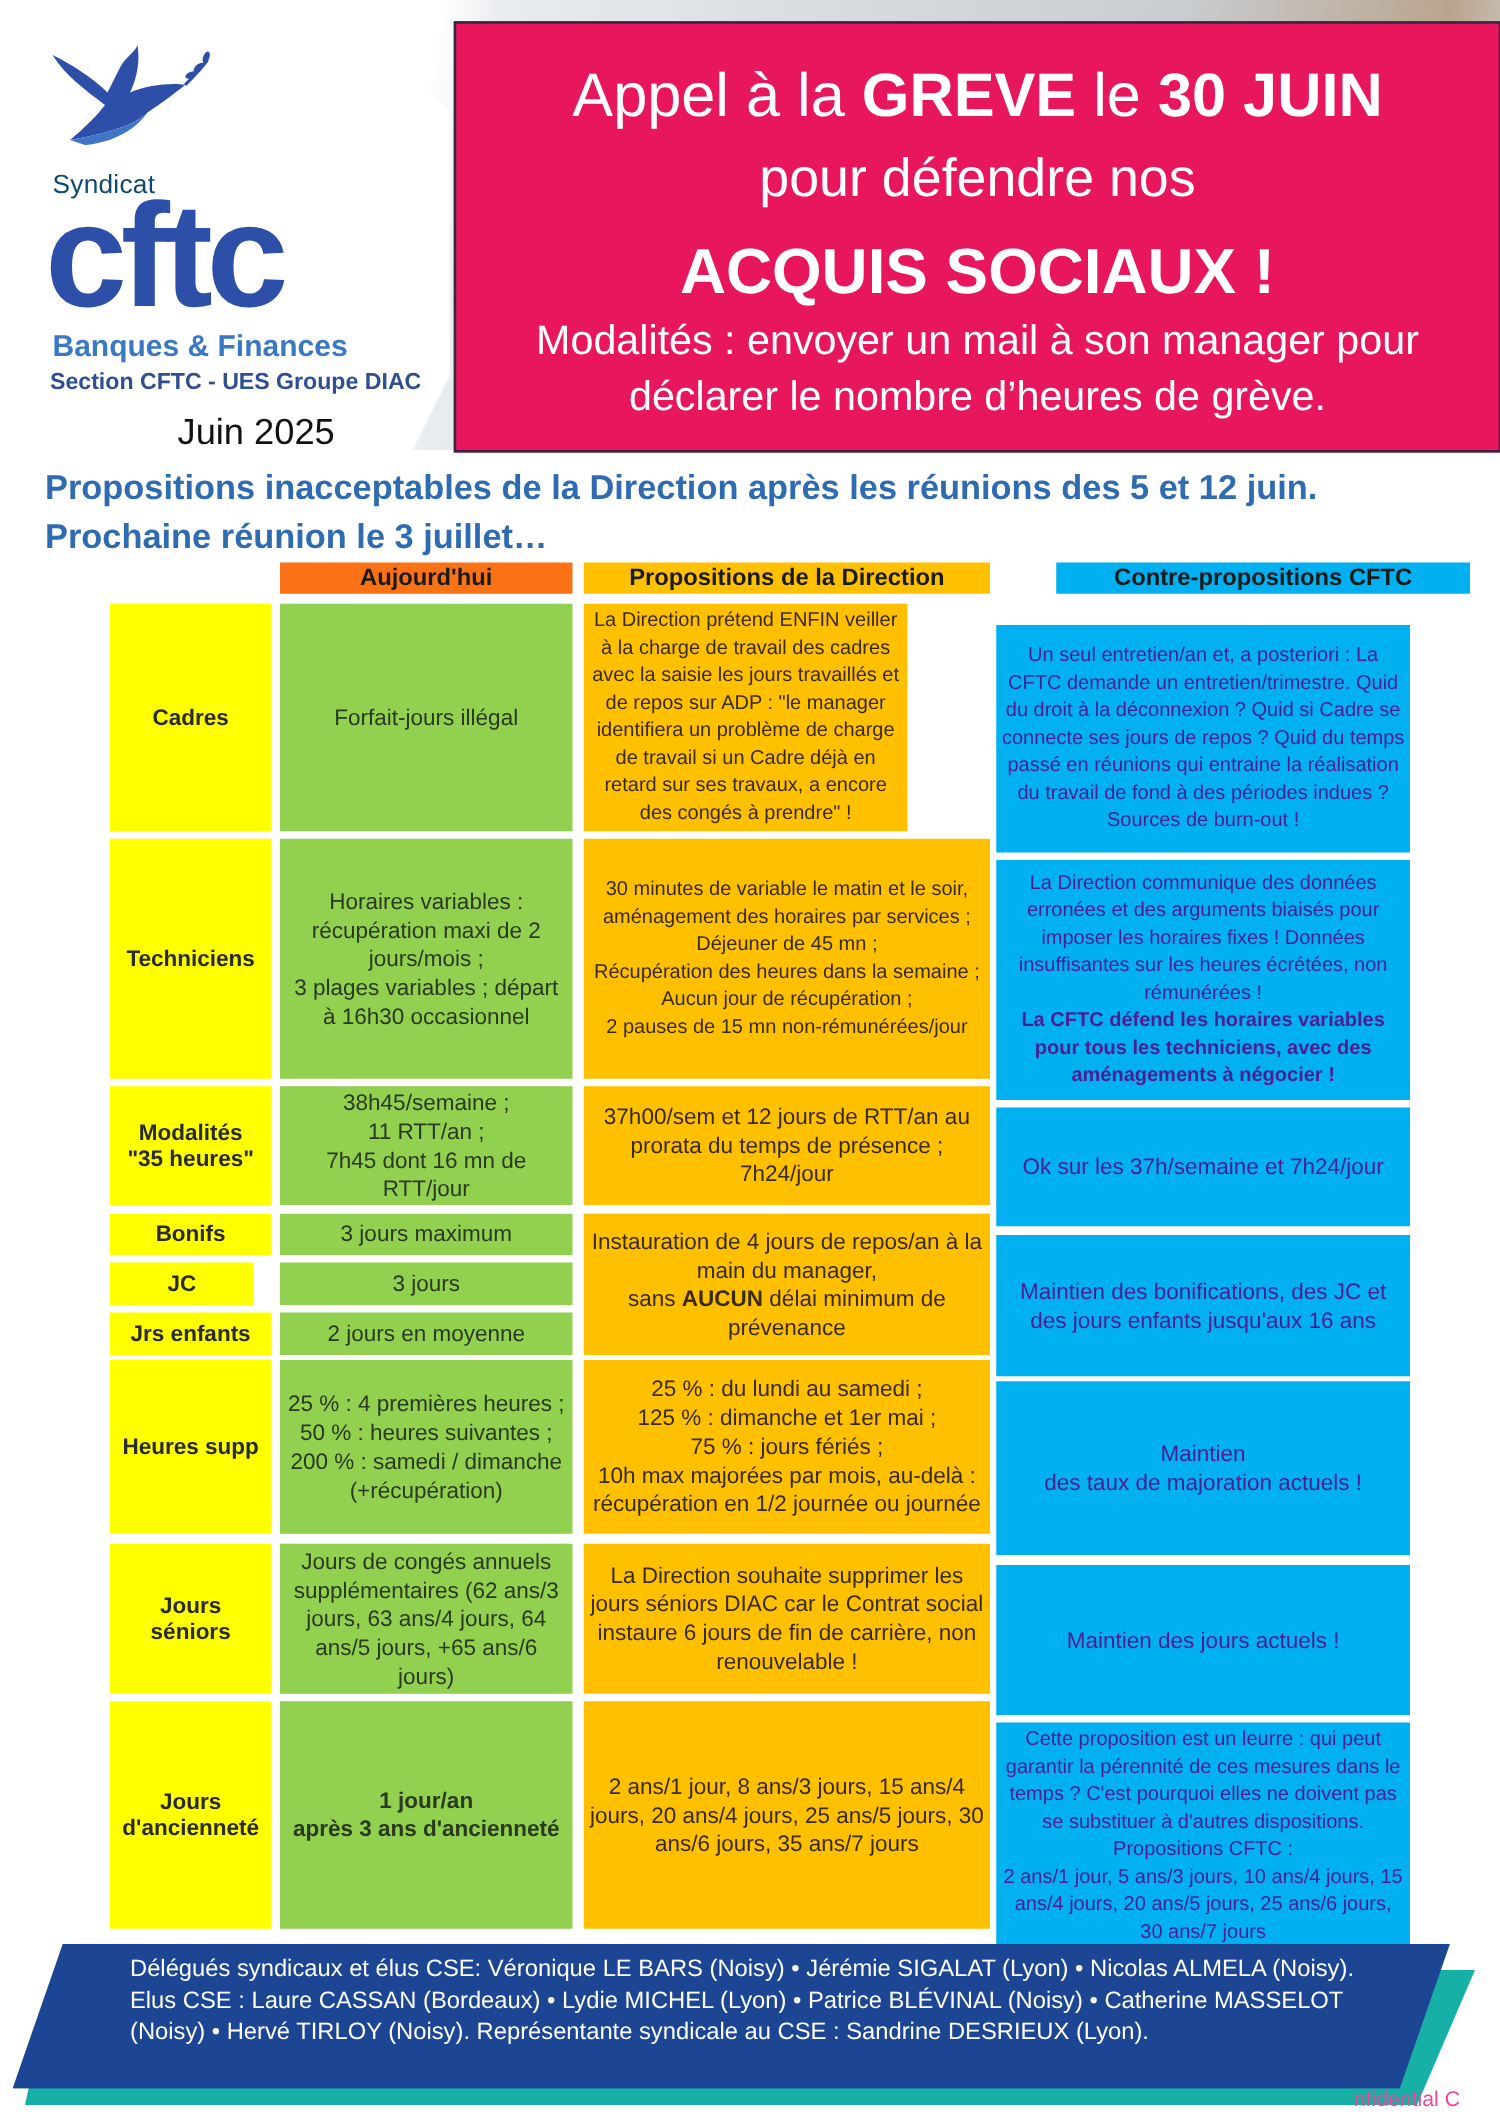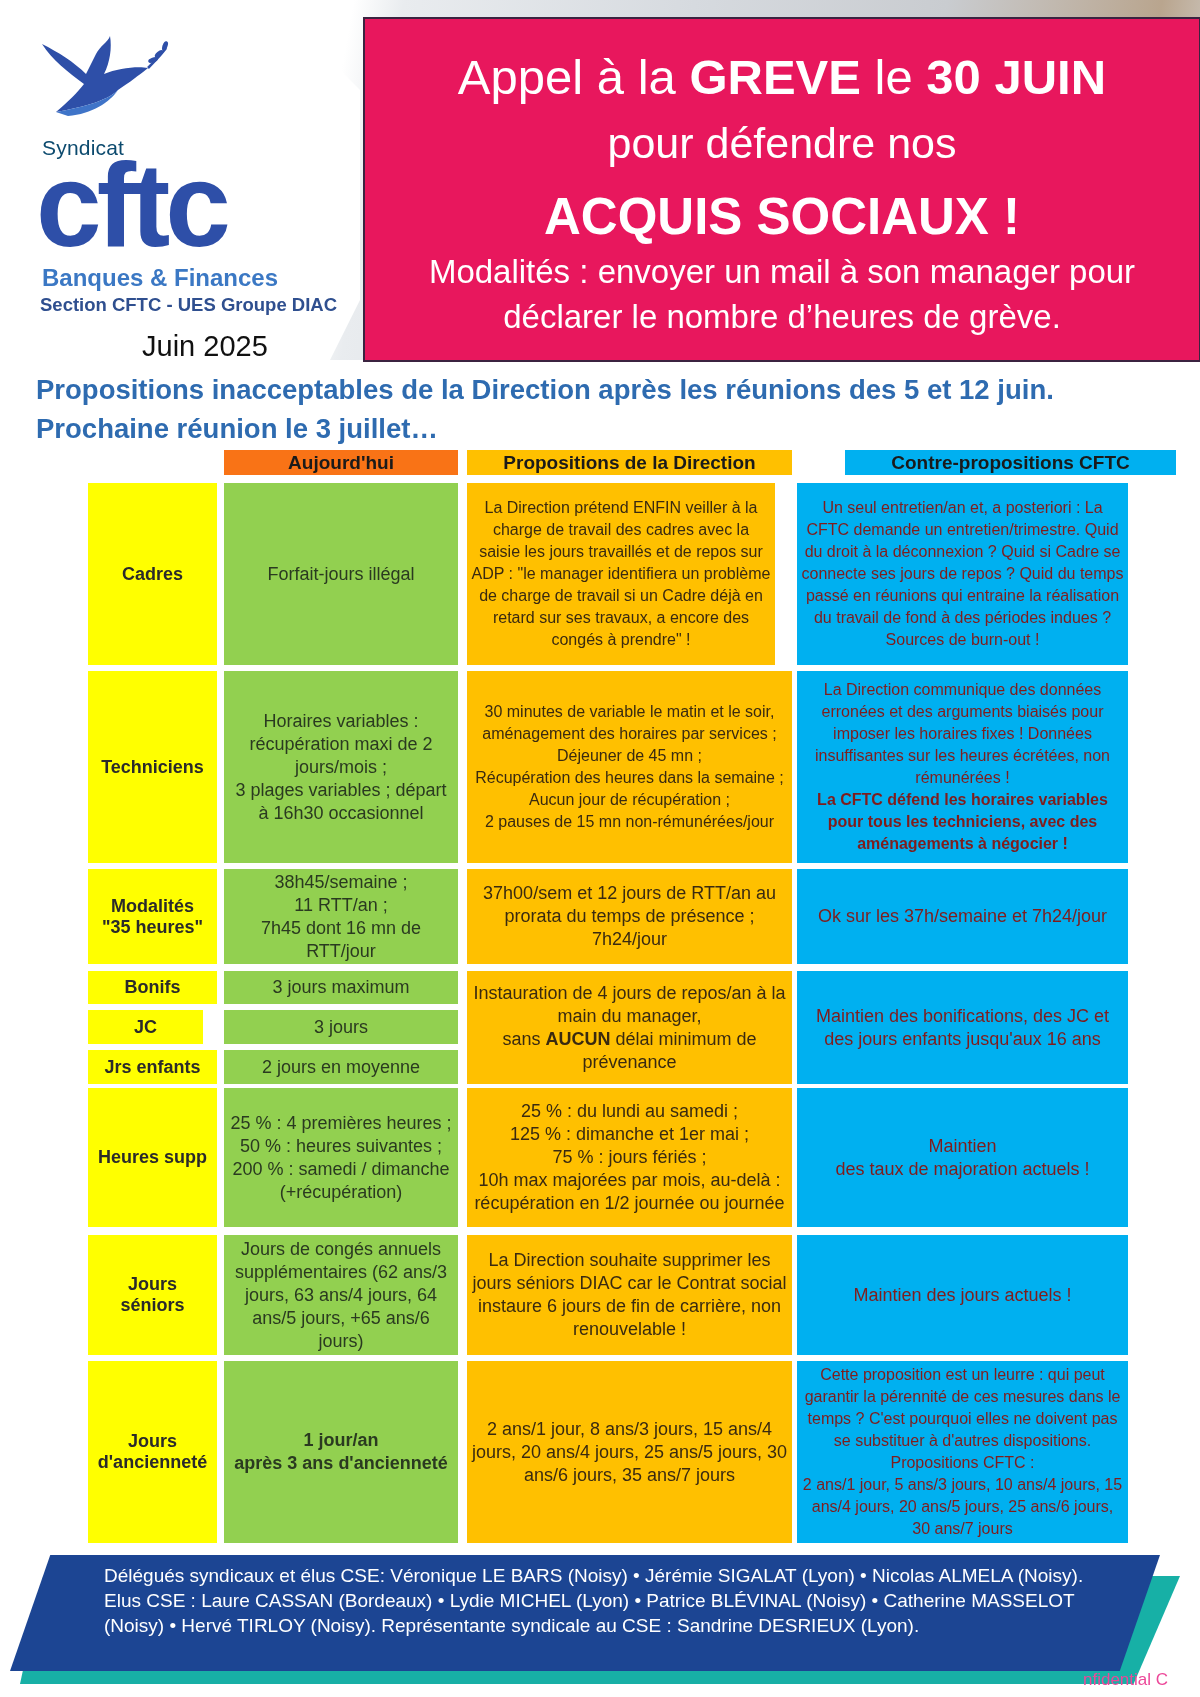--- a/index.html
+++ b/index.html
@@ -62,21 +62,21 @@
     position: absolute; top: 450px; height: 25px; text-align: center;
     font-size: 19px; font-weight: bold; color: #1a1a1a; line-height: 25px;
   }
   .cell {
     position: absolute; display: flex; align-items: center; justify-content: center;
     text-align: center; color: #2b2b2b; padding: 0 4px;
   }
   .c-label { background: #ffff00; font-weight: bold; font-size: 18px; color: #2a2a2a; }
   .c-today { background: #92d050; font-size: 18px; color: #2a3a20; line-height: 23px; }
   .c-dir { background: #ffc000; font-size: 16px; color: #3a2a10; line-height: 22px; }
-  .c-cftc { background: #00b0f0; font-size: 16px; color: #7f1d1d; line-height: 22px; }
+  .c-cftc { background: #00b0f0; font-size: 16px; color: #4c1d95; line-height: 22px; margin-top: 17px; }
   .c-dir.big, .c-cftc.big { font-size: 18px; line-height: 23px; }
   .cell-inner { white-space: pre-line; }
   .bold { font-weight: bold; }
 
   .footer-teal {
     position: absolute; left: 20px; top: 1576px; width: 1160px; height: 108px;
     background: #17b0a6;
     clip-path: polygon(2% 0, 100% 0, 96% 100%, 0 100%);
   }
   .footer-blue {
@@ -129,21 +129,21 @@
   <div class="col-head" style="left:224px; width:234px; background:#f97316;">Aujourd'hui</div>
   <div class="col-head" style="left:467px; width:325px; background:#ffc000;">Propositions de la Direction</div>
   <div class="col-head" style="left:797px; width:331px; background:#00b0f0;margin-left:48px;">Contre-propositions CFTC</div>
 
   <div class="cell c-label" style="left:88px; top:483px; width:129px; height:182px;">
       <span class="cell-inner">Cadres</span>
     </div>
   <div class="cell c-today" style="left:224px; top:483px; width:234px; height:182px;">
       <span class="cell-inner">Forfait-jours illégal</span>
     </div>
-  <div class="cell c-dir" style="left:467px; top:483px; width:308px; height:182px;">
+  <div class="cell c-dir" style="left:467px; top:483px; width:259px; height:182px;">
       <span class="cell-inner">La Direction prétend ENFIN veiller à la charge de travail des cadres avec la saisie les jours travaillés et de repos sur ADP : "le manager identifiera un problème de charge de travail si un Cadre déjà en retard sur ses travaux, a encore des congés à prendre" !</span>
     </div>
   <div class="cell c-cftc" style="left:797px; top:483px; width:331px; height:182px;">
       <span class="cell-inner">Un seul entretien/an et, a posteriori : La CFTC demande un entretien/trimestre. Quid du droit à la déconnexion ? Quid si Cadre se connecte ses jours de repos ? Quid du temps passé en réunions qui entraine la réalisation du travail de fond à des périodes indues ?
 Sources de burn-out !</span>
     </div>
 
   <div class="cell c-label" style="left:88px; top:671px; width:129px; height:192px;">
       <span class="cell-inner">Techniciens</span>
     </div>

